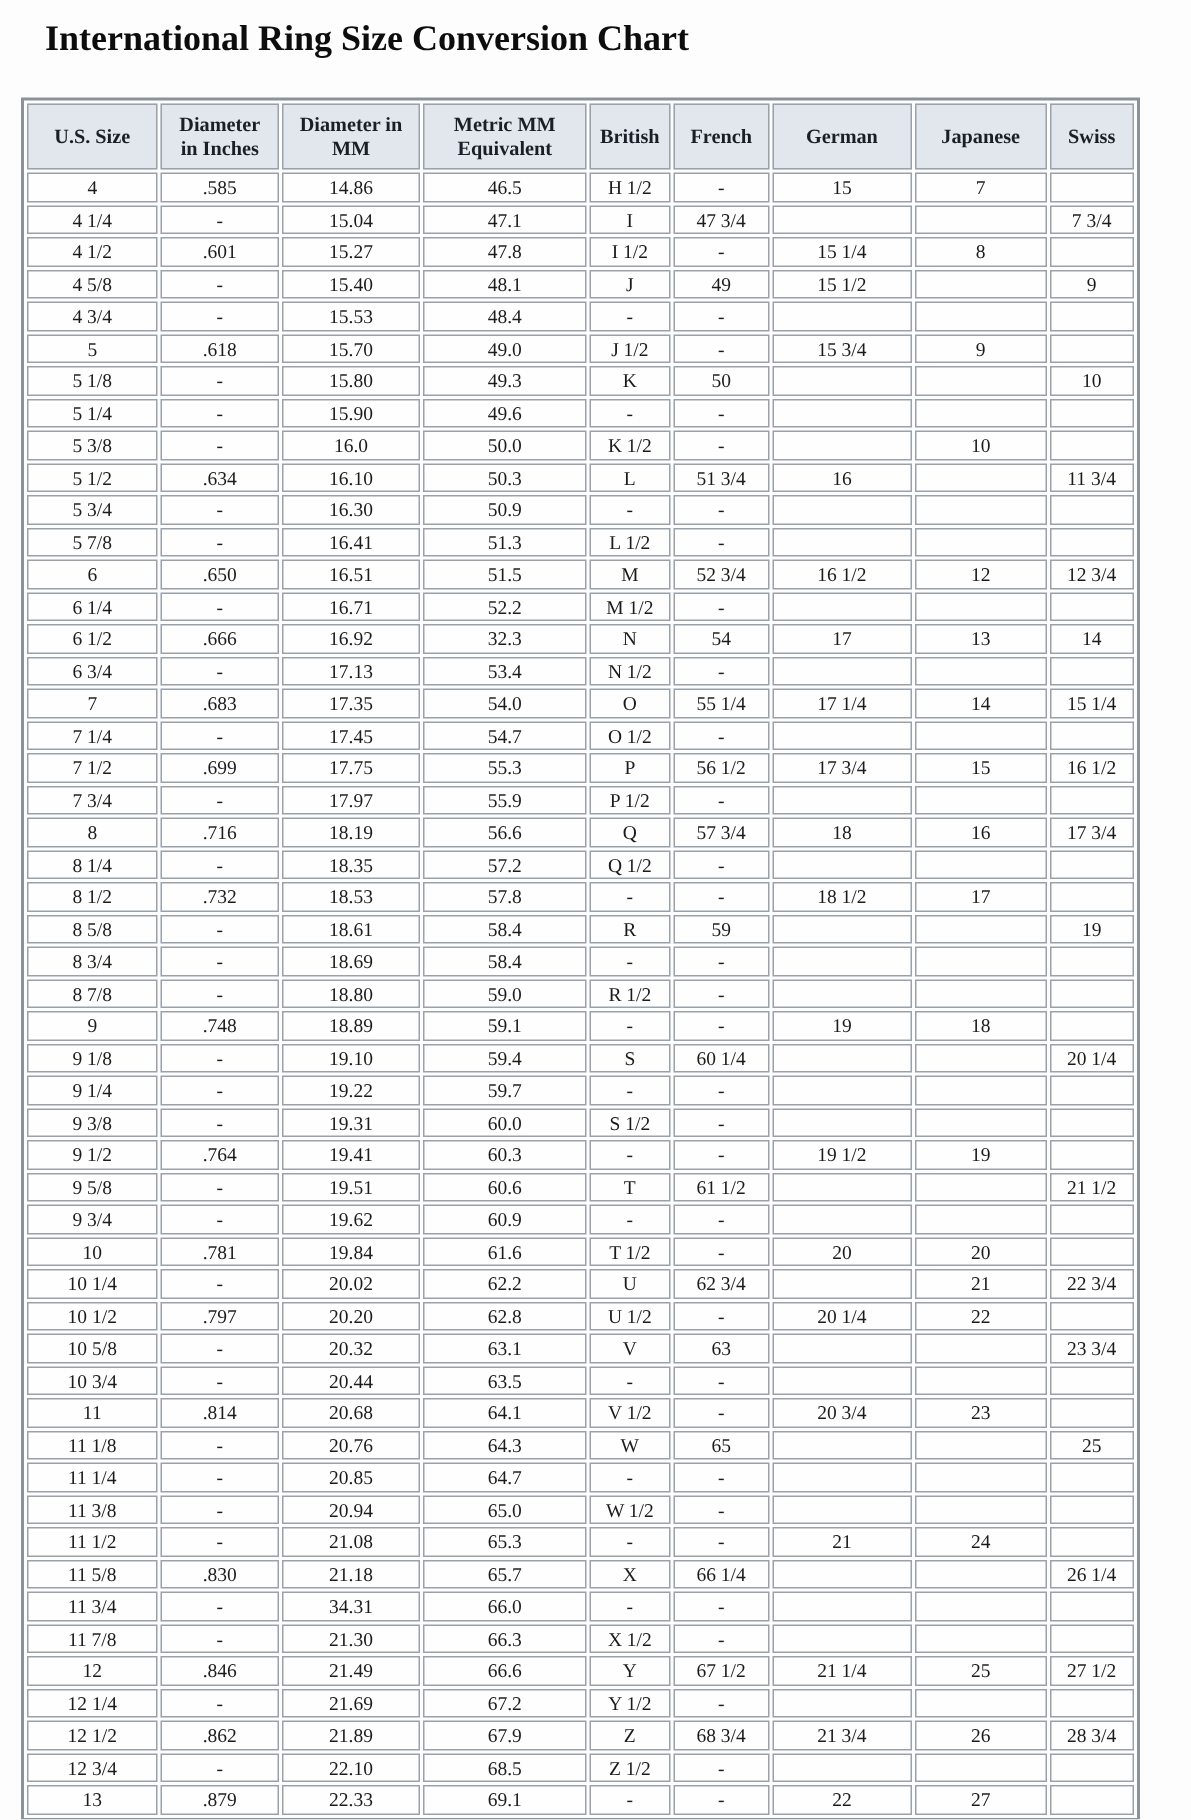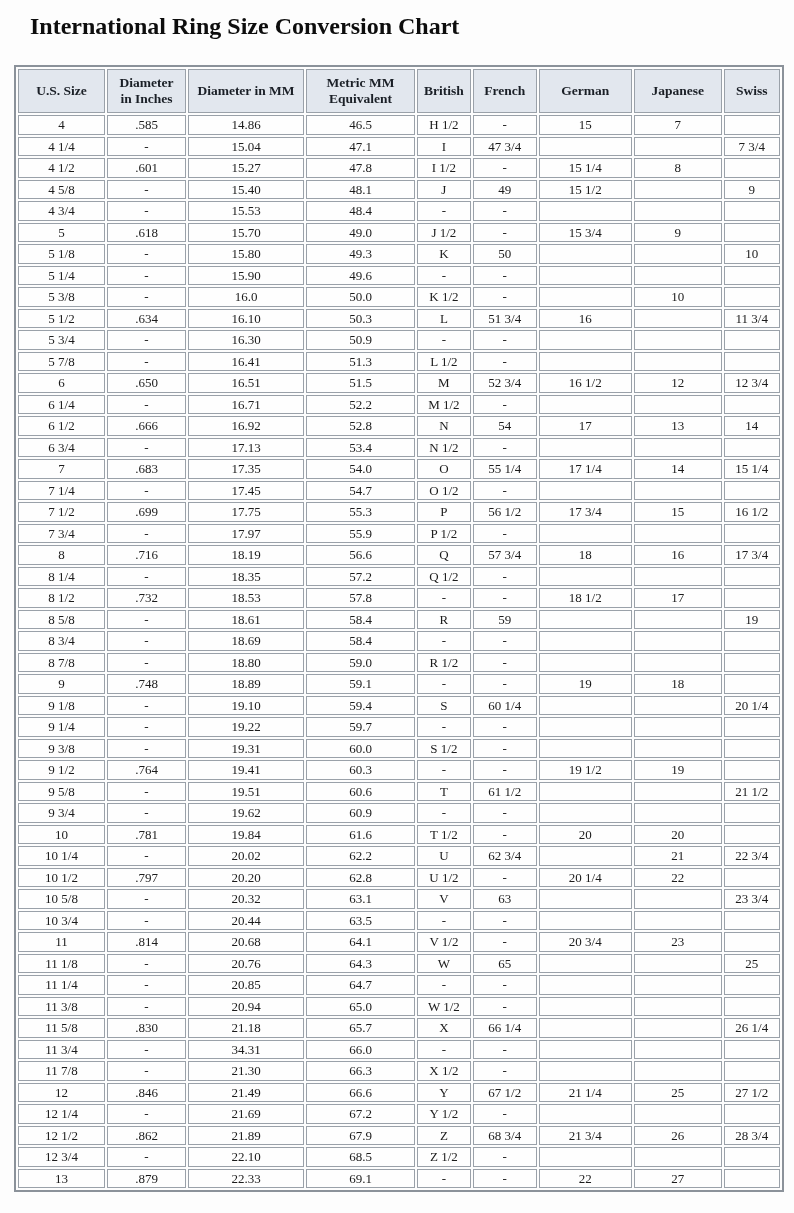--- a/index.html
+++ b/index.html
@@ -53,21 +53,21 @@
     background: #fefefe;
     font-size: 13px;
     height: 19.5px;
     line-height: 15px;
     padding: 0 2px;
     white-space: nowrap;
   }
   
   th.col-0 { width: 87px; }
   th.col-1 { width: 79px; font-family: Liberation Serif, serif; }
-  th.col-2 { width: 116px; }
+  th.col-2 { width: 92px; }
   th.col-3 { width: 109px; }
   th.col-4 { width: 52px; }
   th.col-5 { width: 64px; }
   th.col-6 { width: 93px; }
   th.col-7 { width: 88px; }
   th.col-8 { width: 56px; }
 </style>
 </head>
 <body>
 
@@ -240,21 +240,21 @@
             <td>M 1/2</td>
             <td>-</td>
             <td></td>
             <td></td>
             <td></td>
           </tr>
           <tr>
             <td>6 1/2</td>
             <td>.666</td>
             <td>16.92</td>
-            <td>52.8</td>
+            <td>32.3</td>
             <td>N</td>
             <td>54</td>
             <td>17</td>
             <td>13</td>
             <td>14</td>
           </tr>
           <tr>
             <td>6 3/4</td>
             <td>-</td>
             <td>17.13</td>
@@ -545,20 +545,31 @@
             <td>-</td>
             <td>20.94</td>
             <td>65.0</td>
             <td>W 1/2</td>
             <td>-</td>
             <td></td>
             <td></td>
             <td></td>
           </tr>
           <tr>
+            <td>11 1/2</td>
+            <td>-</td>
+            <td>21.08</td>
+            <td>65.3</td>
+            <td>-</td>
+            <td>-</td>
+            <td>21</td>
+            <td>24</td>
+            <td></td>
+          </tr>
+          <tr>
             <td>11 5/8</td>
             <td>.830</td>
             <td>21.18</td>
             <td>65.7</td>
             <td>X</td>
             <td>66 1/4</td>
             <td></td>
             <td></td>
             <td>26 1/4</td>
           </tr>

